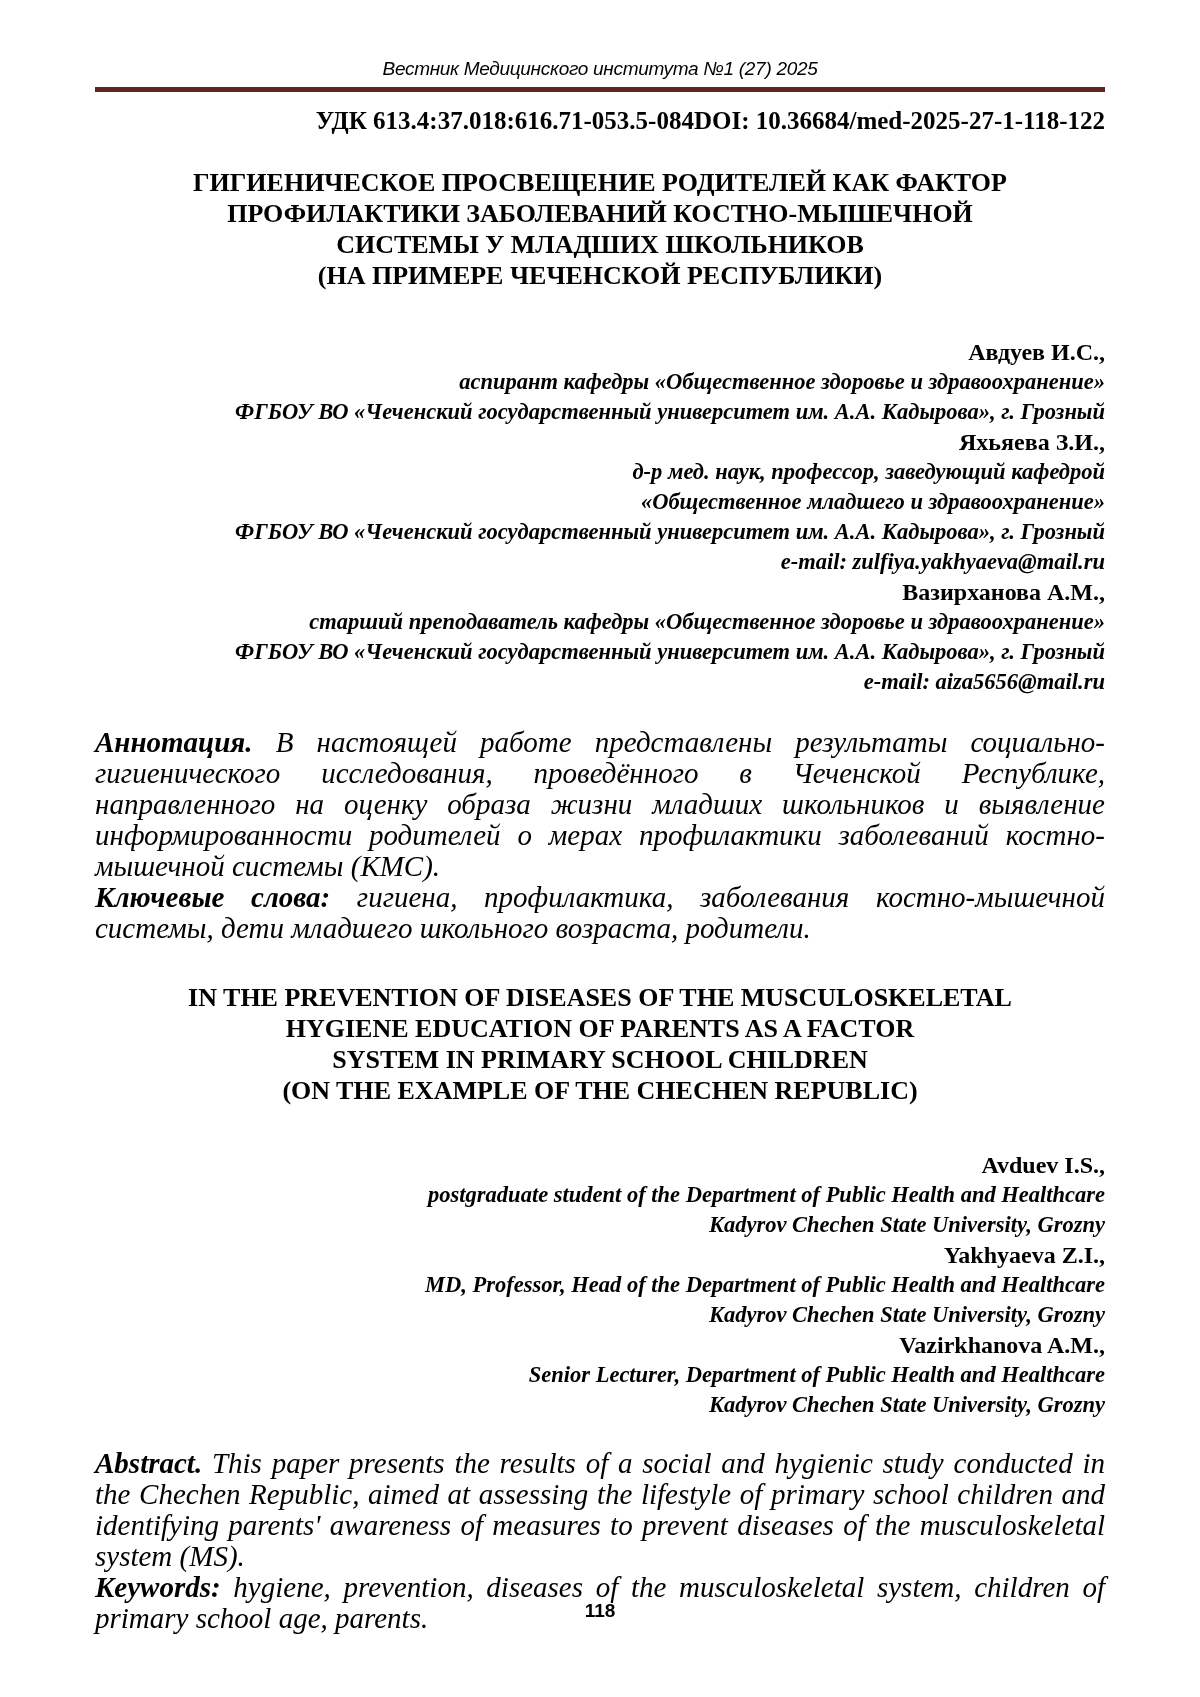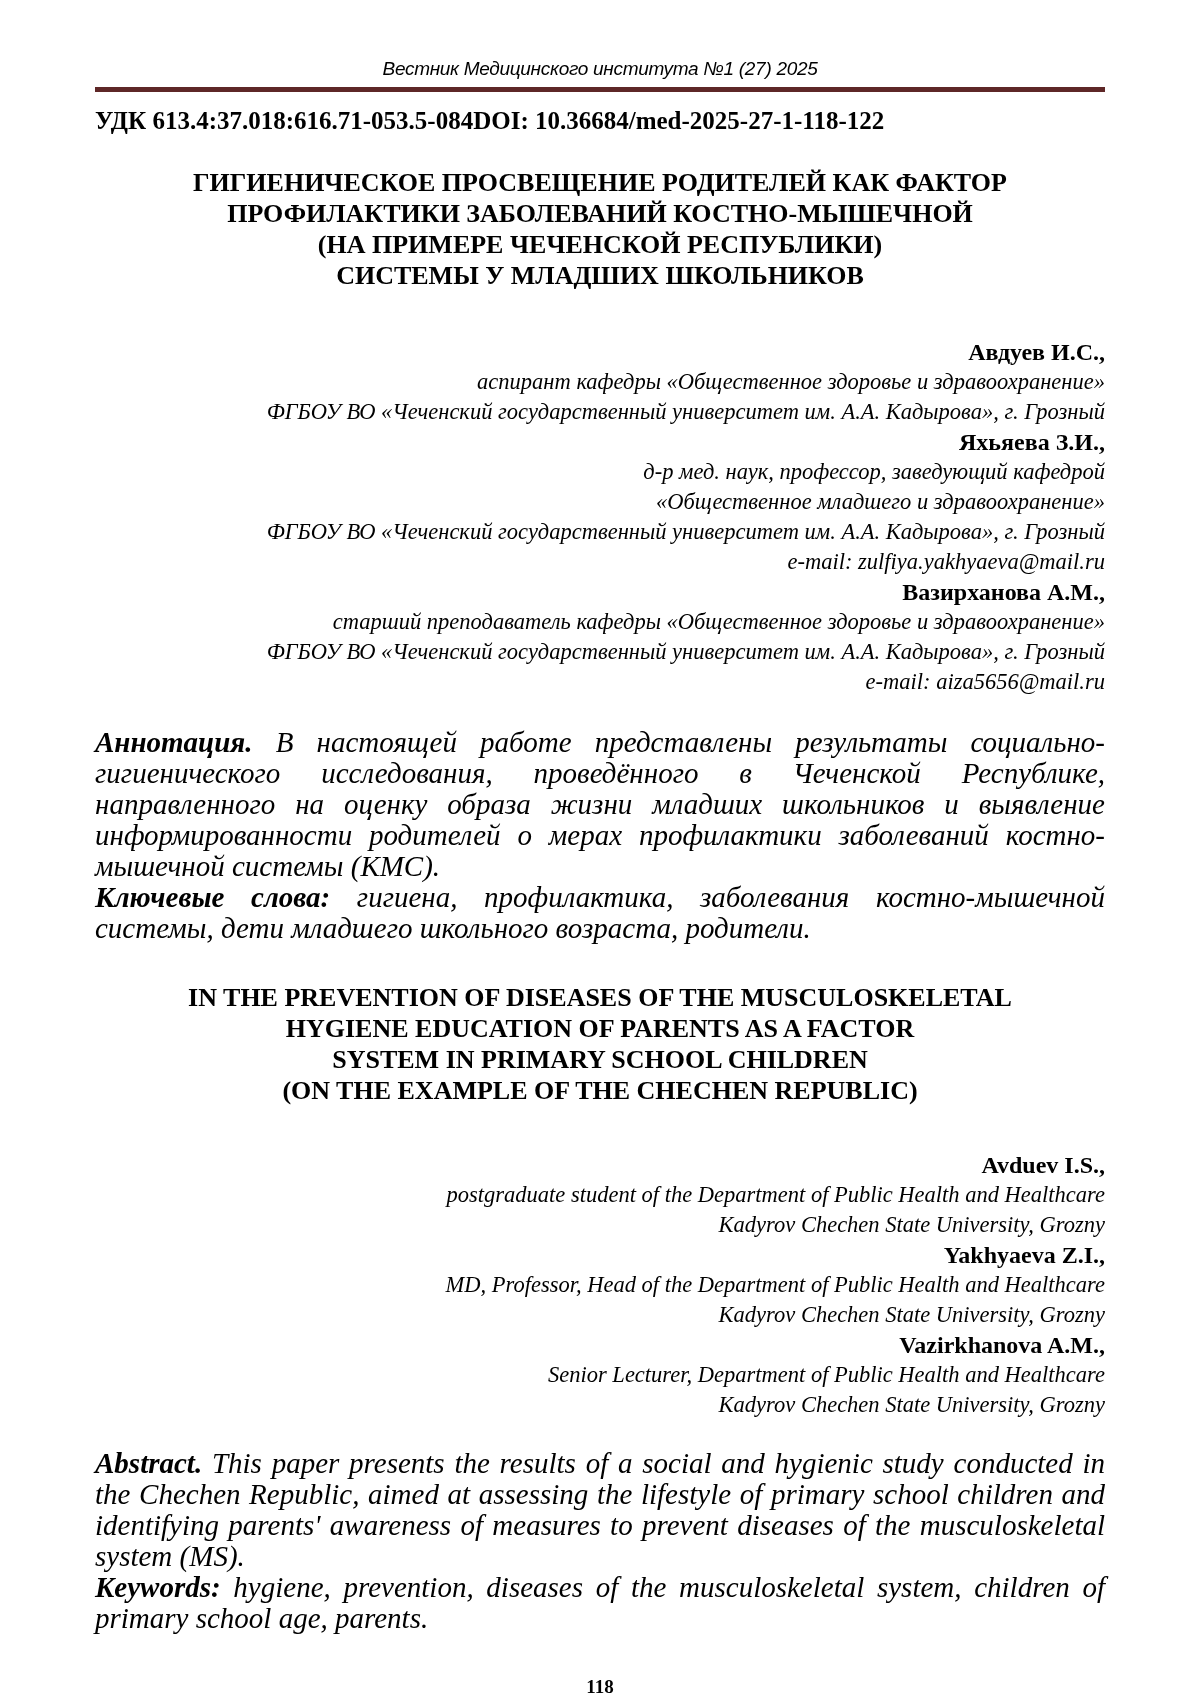--- a/index.html
+++ b/index.html
@@ -24,21 +24,21 @@
     margin-bottom: 7px;
   }
   .head-rule {
     height: 5px;
     width: 100%;
     background: #5e2727;
     margin-bottom: 15px;
   }
   .meta-row {
     display: flex;
-    justify-content: flex-start;
+    justify-content: flex-end;
     font-weight: bold;
     font-size: 25px;
     margin-bottom: 32px;
   }
   .title-block {
     text-align: center;
     font-weight: bold;
     font-size: 26px;
     line-height: 31px;
   }
@@ -48,61 +48,61 @@
     text-align: right;
     font-size: 22.5px;
     line-height: 30px;
     margin-top: 44px;
   }
   .author-name {
     font-weight: bold;
     font-style: normal;
     font-size: 24px;
   }
-  .author-line { font-style: italic; }
+  .author-line { font-style: italic; font-weight: bold; }
   .para {
     text-align: justify;
     font-style: italic;
     font-size: 29px;
     line-height: 31px;
   }
   .para .lead {
     font-weight: bold;
   }
   .abstract-ru { margin-top: 30px; }
   .abstract-en { margin-top: 28px; }
   .footer-pagenum {
     position: absolute;
     left: 0;
-    top: 1676px;
+    top: 1600px;
     width: 100%;
     text-align: center;
-    font-family: Liberation Serif, serif;
+    font-family: Liberation Sans, sans-serif;
     font-weight: bold;
     font-size: 19px;
   }
 </style>
 </head>
 <body>
 
 <div class="page">
 
   <div class="running-head">Вестник Медицинского института №1 (27) 2025</div>
   <div class="head-rule" style="background: rgb(94, 39, 39);"></div>
 
   <div class="meta-row">
     <span>УДК 613.4:37.018:616.71-053.5-084</span>
     <span>DOI: 10.36684/med-2025-27-1-118-122</span>
   </div>
 
   <div class="title-block title-ru">
     <div>ГИГИЕНИЧЕСКОЕ ПРОСВЕЩЕНИЕ РОДИТЕЛЕЙ КАК ФАКТОР</div>
     <div>ПРОФИЛАКТИКИ ЗАБОЛЕВАНИЙ КОСТНО-МЫШЕЧНОЙ</div>
+    <div>СИСТЕМЫ У МЛАДШИХ ШКОЛЬНИКОВ</div>
     <div>(НА ПРИМЕРЕ ЧЕЧЕНСКОЙ РЕСПУБЛИКИ)</div>
-    <div>СИСТЕМЫ У МЛАДШИХ ШКОЛЬНИКОВ</div>
   </div>
 
   <div class="authors" style="margin-top:0">
     <div>
       <div class="author-name">Авдуев И.С.,</div>
       <div class="author-line">аспирант кафедры «Общественное здоровье и здравоохранение»</div>
       <div class="author-line">ФГБОУ ВО «Чеченский государственный университет им. А.А. Кадырова», г. Грозный</div>
     </div>
     <div>
       <div class="author-name">Яхьяева З.И.,</div>

